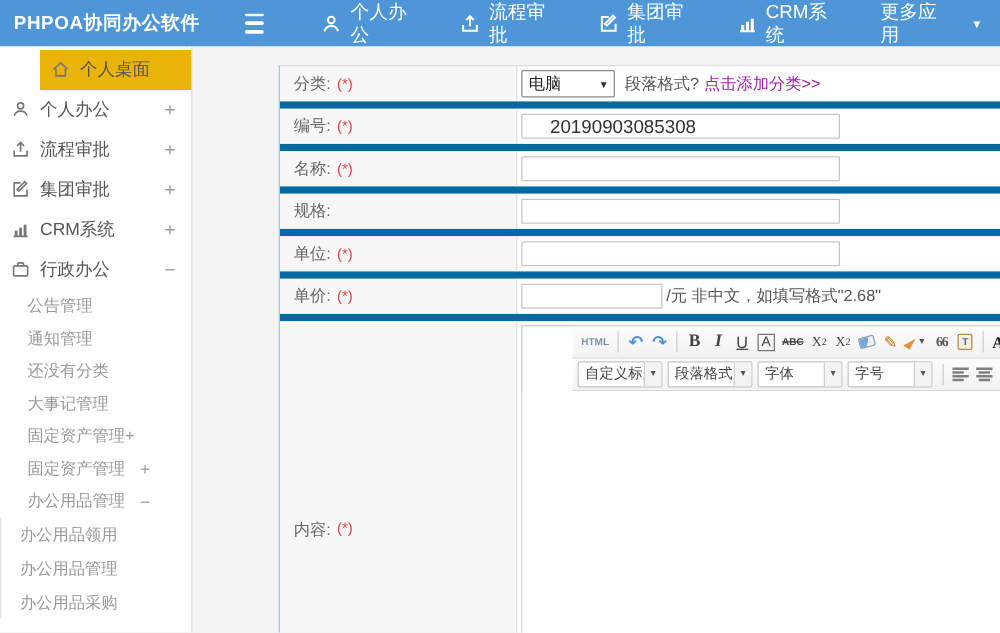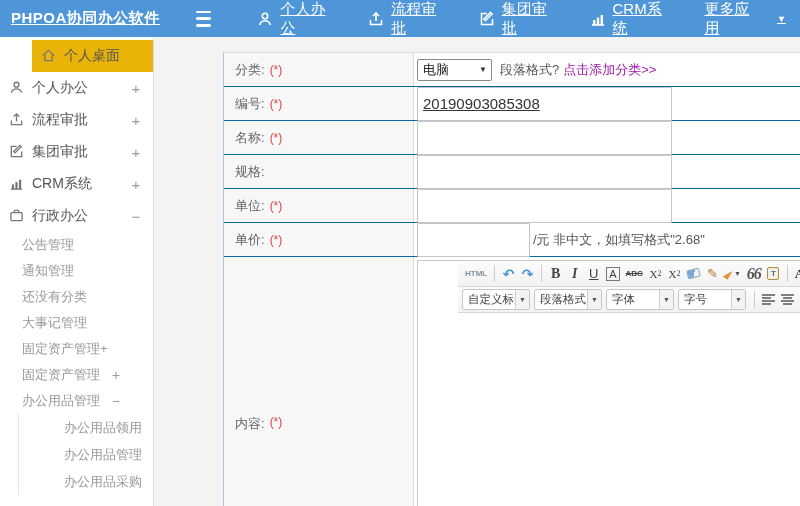--- a/index.html
+++ b/index.html
@@ -1,21 +1,21 @@
 <!DOCTYPE html>
 <html><head>
 <meta charset="utf-8">
 <style>
   * { margin:0; padding:0; box-sizing:border-box; }
   html,body { width:800px; height:506px; overflow:hidden; }
   body { font-family:"Liberation Sans","DejaVu Sans",sans-serif; background:#f3f3f3; position:relative; }
 
   
   .navbar { position:absolute; top:0; left:0; width:800px; height:37px;
-            background:#4e96d8; display:flex; align-items:center; color:#fff; z-index:5;text-decoration:underline; }
+            background:#4e96d8; display:flex; align-items:center; color:#fff; z-index:5; }
   .logo { width:178px; padding-left:11px; font-size:15px; font-weight:bold; letter-spacing:.5px; }
   .hamburger { width:22px; height:16px; margin-left:18px; cursor:pointer;
                display:flex; flex-direction:column; justify-content:space-between; }
   .hamburger i { display:block; height:2.6px; width:15px; background:#fff; border-radius:2px; }
   .nav-items { display:flex; align-items:center; margin-left:26px; }
   .nav-item { display:flex; align-items:center; gap:7px; padding:0 14px; font-size:15px;
               color:#fff; cursor:pointer; height:37px; }
   .nicon { display:inline-flex; width:16px; height:16px; }
   .nicon svg { width:16px; height:16px; stroke:#fff; fill:none; stroke-width:1.6; }
   .caret { font-size:9px; margin-left:6px; }
@@ -26,47 +26,47 @@
   .side-item { display:flex; align-items:center; height:32px; padding:0 10px 0 9px;
                color:#555; font-size:14px; cursor:pointer; }
   .side-item.active { background:#eab308;margin-left:32px; }
   .sicon { display:inline-flex; width:16px; height:16px; margin-right:7px; color:#777; }
   .sicon svg { width:15px; height:15px; stroke:#777; fill:none; stroke-width:1.4; }
   .slabel { flex:1; }
   .sexpand { color:#999; font-size:15px; font-weight:400; width:14px; text-align:center; }
   .side-sub { display:flex; align-items:center; height:26px; padding-left:22px;
               color:#999; font-size:13px; cursor:pointer; }
   .side-sub .sexpand { width:auto; margin-left:12px; font-size:14px; }
-  .side-deep { margin-left:18px; border-left:1px solid #e2e2e2;padding-left:30px; }
+  .side-deep { border-left:1px solid #e2e2e2; }
   .side-deep .side-sub { padding-left:15px; height:27px; }
 
   
   .main { position:absolute; top:37px; left:155px; width:645px; height:469px; background:#f3f3f3; }
   .page-title { display:flex; align-items:center; margin:16px 0 0 57px; }
   .plus-icon { position:relative; width:15px; height:15px; margin-right:7px; }
   .plus-icon i { position:absolute; background:linear-gradient(#9ed455,#6db32a); border-radius:2px;
                  box-shadow:0 0 0 1px #5a9a1f inset; }
   .plus-icon i.h { left:0; top:5px; width:15px; height:5px; }
   .plus-icon i.v { left:5px; top:0; width:5px; height:15px; }
   .page-title h1 { font-size:15px; font-weight:bold; color:#2b4a62; }
 
   .ftable { margin:15px 0 0 68px; width:577px;
             border-top:1px solid #dcdcdc; border-left:1px solid #abc7d3; }
-  .frow { display:flex; border-bottom:1px solid #0369a1; height:34px; }
+  .frow { display:flex; border-bottom:6px solid #0369a1; height:34px; }
   .frow.tall { height:330px; border-bottom:none; }
   .flabel { width:190px; background:#f7f7f7; border-right:1px solid #dcdcdc;
             display:flex; align-items:center; padding-left:11px;
             font-size:13px; color:#666; flex:none; }
   .frow.tall .flabel { align-items:flex-start; padding-top:158px; }
   .req { color:#e34545; font-size:12px; margin-left:5px; }
   .fvalue { flex:1; background:#fff; display:flex; align-items:center; padding-left:3px; min-width:0; }
   .frow.tall .fvalue { align-items:flex-start; padding:3px 0 0 3px; display:block; }
 
-  .tinput { height:34px; width:255px; border:1px solid #c6c6c6; border-radius:1px;
-            font-family:inherit; font-size:14px; color:#333; padding:0 5px; background:#fff; outline:none;text-decoration:underline; }
+  .tinput { height:20px; width:255px; border:1px solid #c6c6c6; border-radius:1px;
+            font-family:inherit; font-size:14px; color:#333; padding:0 22px; background:#fff; outline:none; }
   .tinput.code { font-size:15px; }
   .tinput.small { width:113px; }
   .fake-select { width:75px; height:22px; border:1px solid #8a8a8a; border-radius:2px; background:#fff;
                  display:flex; align-items:center; padding:0 4px 0 5px; font-size:13px; color:#222;
                  cursor:pointer; margin-right:8px; }
   .fake-select .sel-caret { margin-left:auto; font-size:8px; color:#333; }
   .hint { font-size:13px; color:#555; margin-right:4px; }
   .add-link { font-size:13px; color:#a21caf; text-decoration:none; cursor:pointer; }
   .suffix { font-size:13px; color:#555; margin-left:3px; white-space:nowrap; }
 
@@ -85,22 +85,22 @@
   .g-u { font-size:13px; text-decoration:underline; }
   .g-box { font-size:11px; border:1px solid #777; padding:0 2px; line-height:12px; }
   .g-strike { font-size:8px; font-weight:bold; text-decoration:line-through; }
   .g-supsub { font-size:11px; font-family:"Liberation Serif",serif; }
   .g-supsub sup,.g-supsub sub { font-size:8px; }
   .icon-eraser { width:13px; height:9px; border:1px solid #8aa0b4; border-radius:2px;
                  background:linear-gradient(115deg,#79a7d9 55%,#f1f1f1 55%); transform:rotate(-15deg); }
   .g-brush { font-size:13px; color:#b5722a; }
   .icon-spray { width:0; height:0; border-left:5px solid transparent; border-right:1px solid transparent;
                 border-bottom:10px solid #e8903a; transform:rotate(35deg); margin-right:1px; }
-  .g-quote { font-family:"Liberation Serif",serif; font-weight:bold; font-size:16px;
-             letter-spacing:-1px; color:#555;font-style:italic; }
+  .g-quote { font-family:"Liberation Serif",serif; font-weight:bold; font-size:11px;
+             letter-spacing:-1px; color:#555; }
   .icon-pastet { width:12px; height:13px; border:1px solid #b08a4a; background:#f7efdd; border-radius:2px;
                  font-weight:bold; font-size:8px; line-height:11px; color:#3a72b8; text-align:center; }
   .g-fore { font-family:"Liberation Serif",serif; font-weight:bold; font-size:13px; color:#222; }
   .g-back { font-weight:bold; font-size:10px; color:#222; }
   .g-backpen { font-size:10px; color:#e8903a; margin-left:1px; }
   .dd-caret { font-size:7px; color:#555; margin-left:2px; }
 
   .combo { display:flex; height:21px; border:1px solid #c6c6c6; background:#fff; border-radius:2px;
            margin-right:4px; cursor:pointer; flex:none; }
   .combo-text { width:52px; padding:0 0 0 5px; font-size:11.5px; color:#444; line-height:19px;

